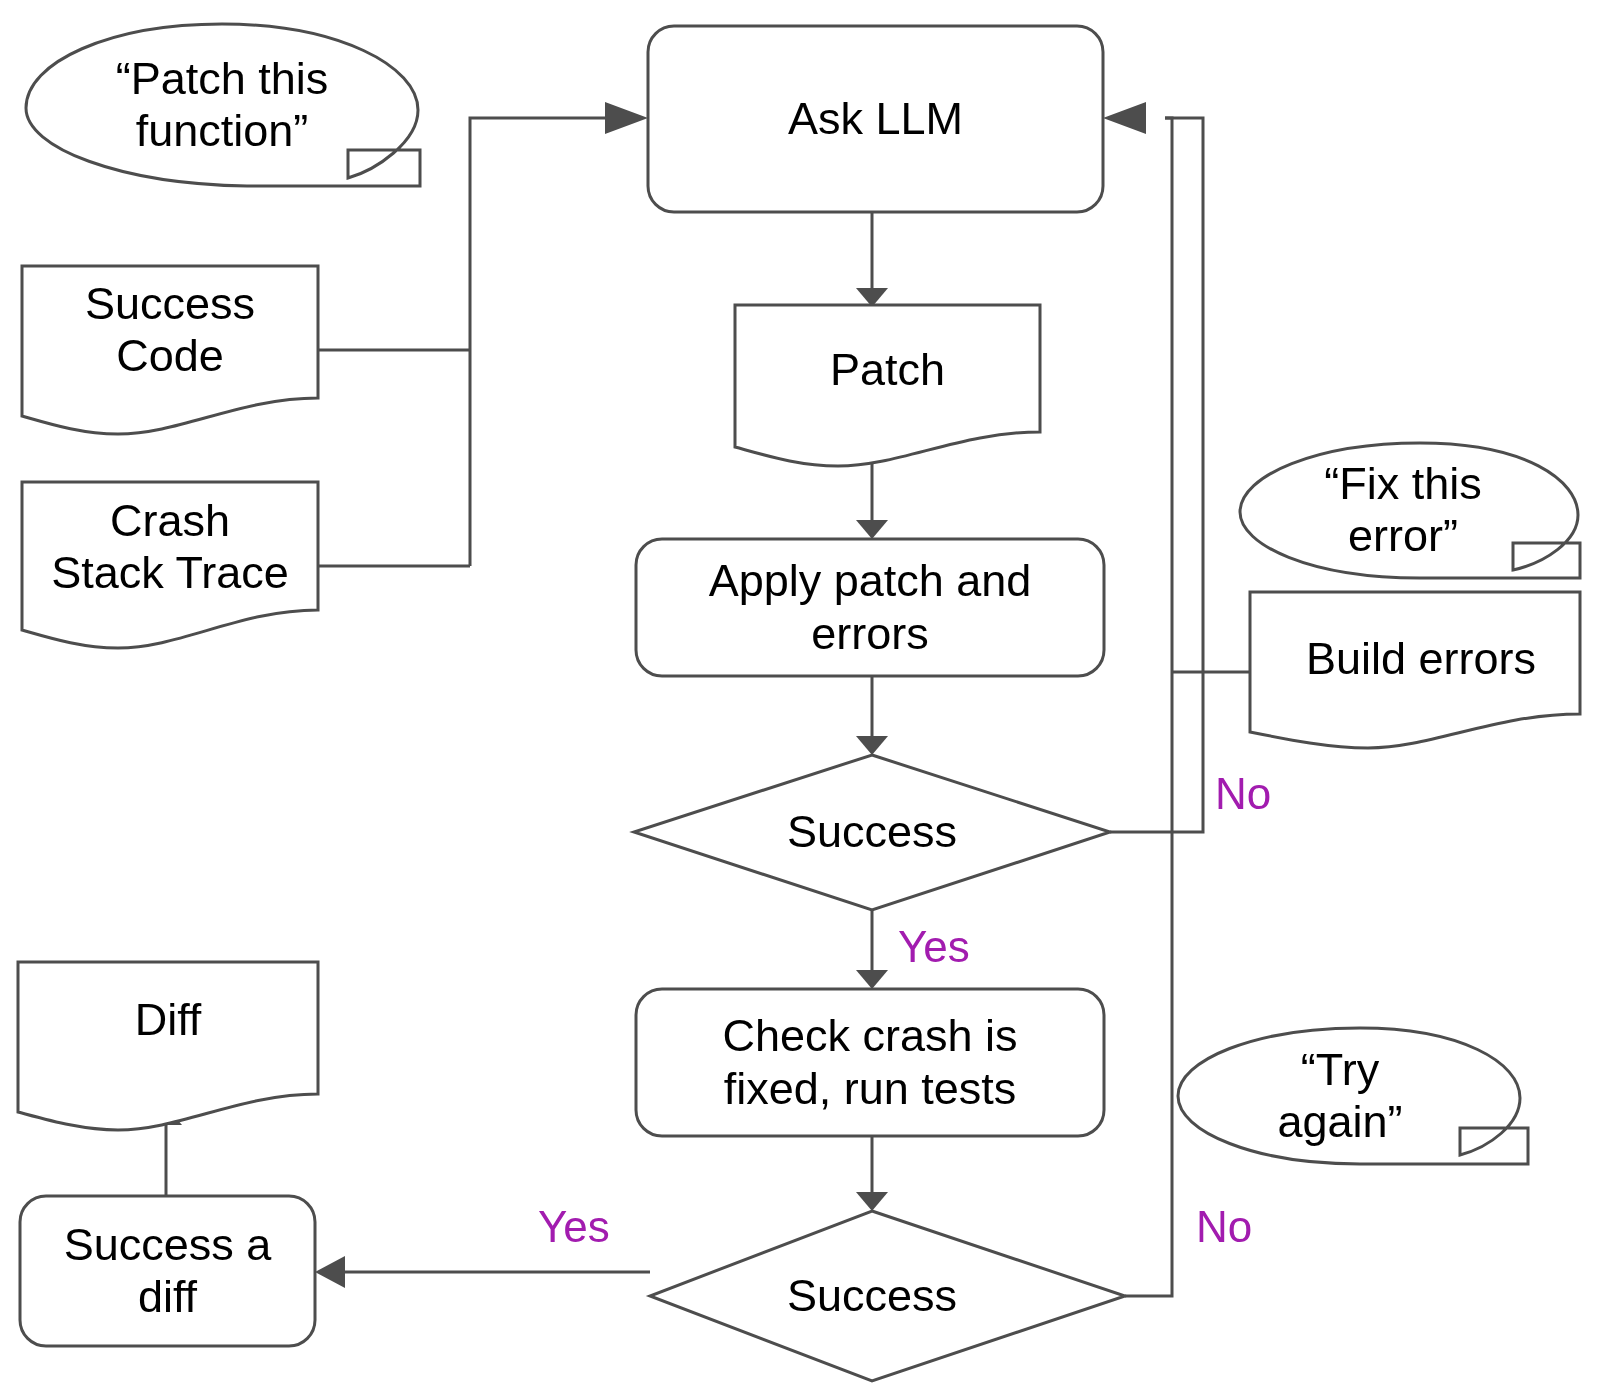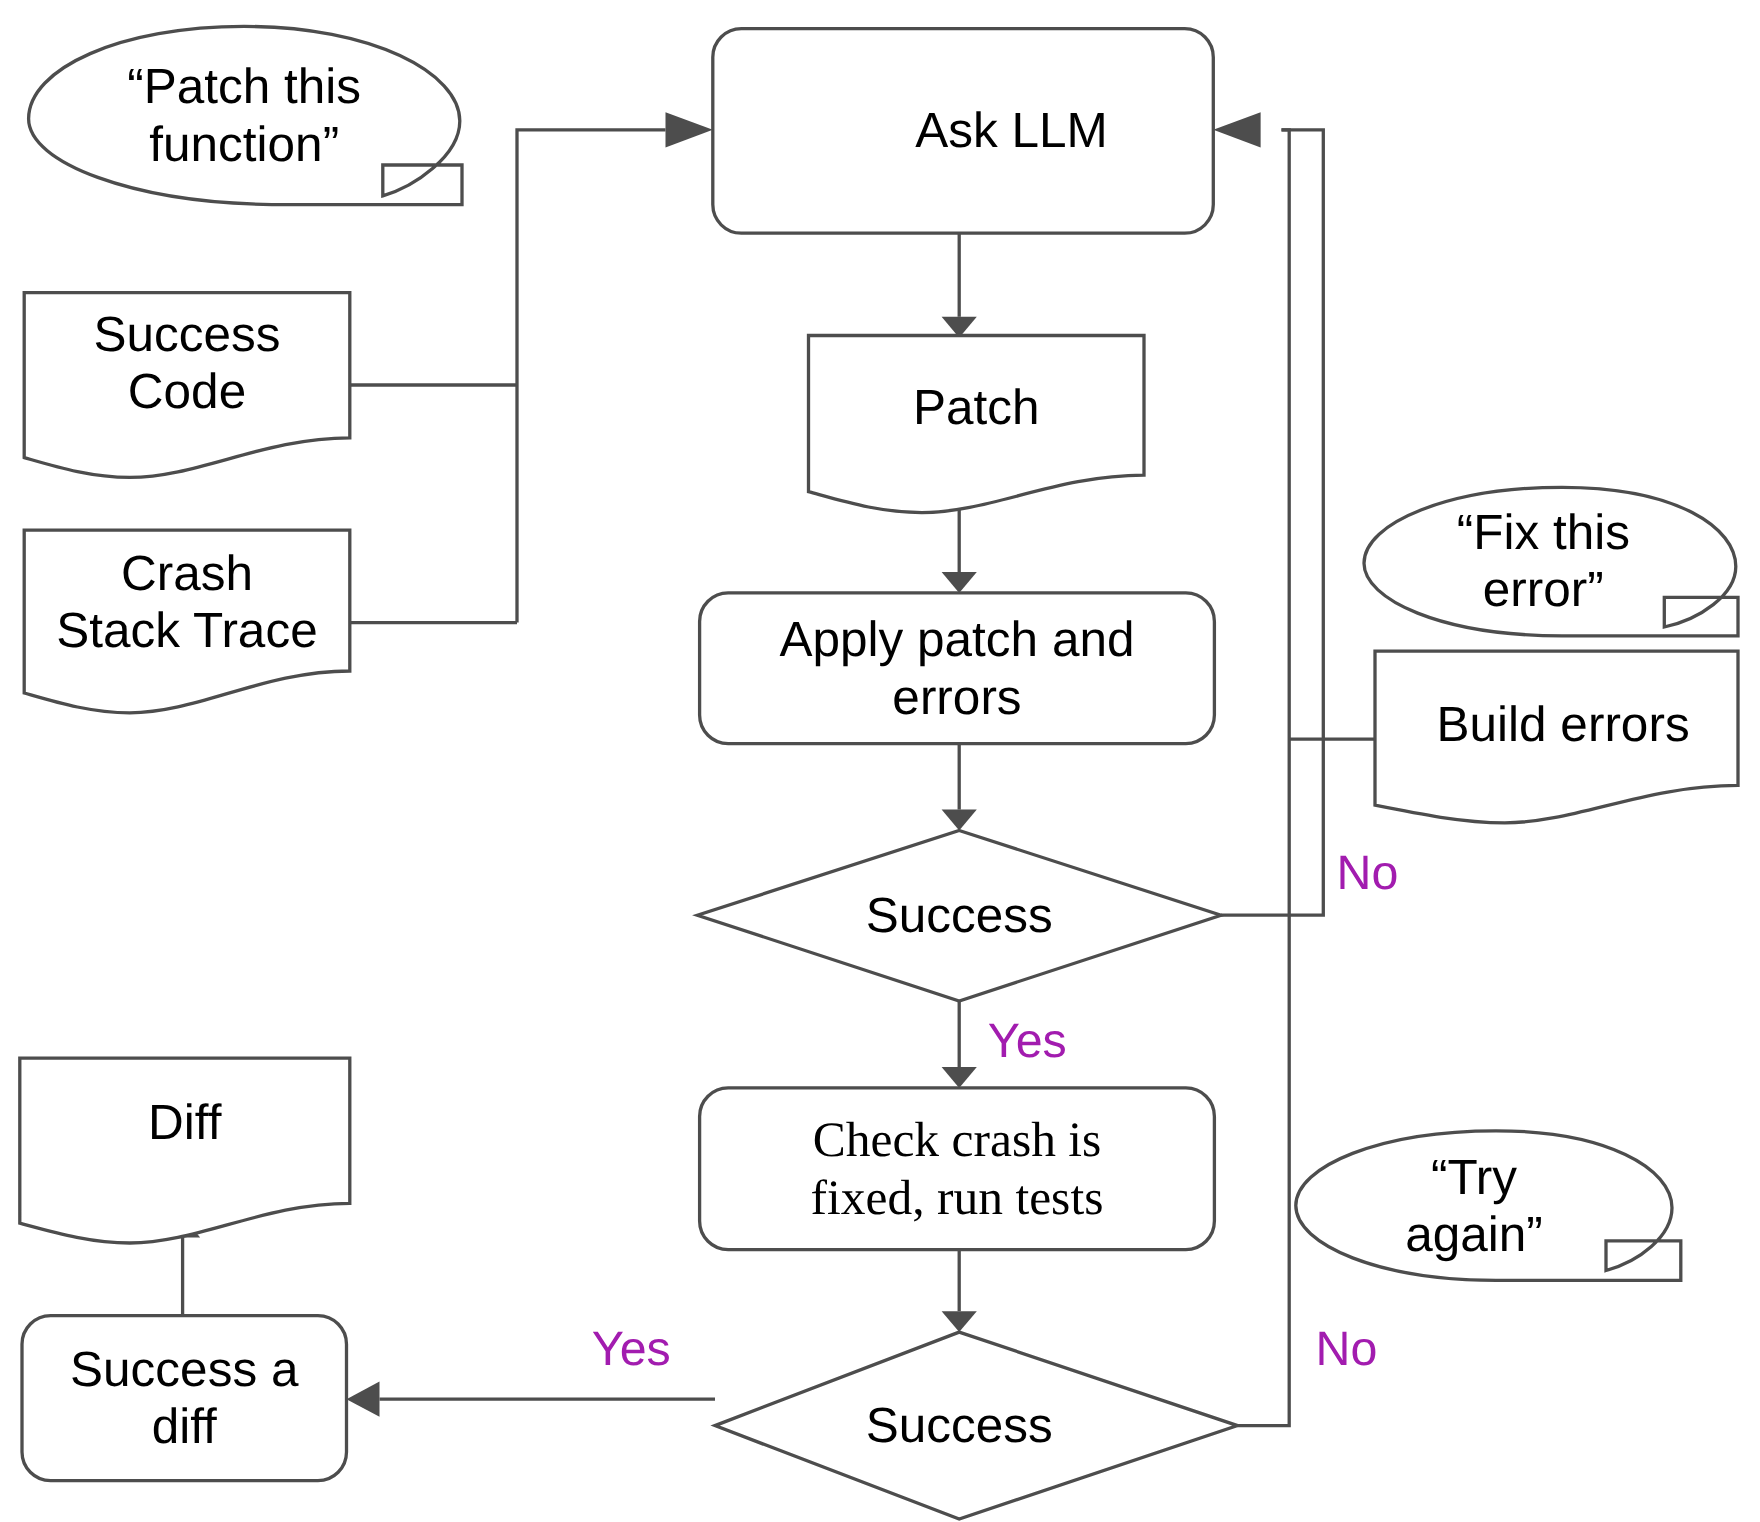--- a/index.html
+++ b/index.html
@@ -205,35 +205,35 @@
 
   <div class="node-label" style="left:30px; top:38px; width:384px; height:134px;">“Patch this
 function”</div>
 
   <div class="node-label" style="left:22px; top:270px; width:296px; height:120px;">Success
 Code</div>
 
   <div class="node-label" style="left:10px; top:486px; width:320px; height:122px;">Crash
 Stack Trace</div>
 
-  <div class="node-label" style="left:648px; top:26px; width:455px; height:186px;margin-left:44px;">Ask LLM</div>
+  <div class="node-label" style="left:648px; top:26px; width:455px; height:186px;">Ask LLM</div>
 
   <div class="node-label" style="left:735px; top:310px; width:305px; height:120px;">Patch</div>
 
   <div class="node-label" style="left:636px; top:539px; width:468px; height:137px;">Apply patch and
 errors</div>
 
   <div class="node-label" style="left:732px; top:802px; width:280px; height:60px;">Success</div>
 
   <div class="node-label" style="left:1248px; top:450px; width:310px; height:120px;">“Fix this
 error”</div>
 
   <div class="node-label" style="left:1256px; top:614px; width:330px; height:90px;">Build errors</div>
 
-  <div class="node-label" style="left:636px; top:989px; width:468px; height:147px;font-family:Liberation Serif, serif;">Check crash is
+  <div class="node-label" style="left:636px; top:989px; width:468px; height:147px;">Check crash is
 fixed, run tests</div>
 
   <div class="node-label" style="left:732px; top:1266px; width:280px; height:60px;">Success</div>
 
   <div class="node-label" style="left:1190px; top:1036px; width:300px; height:120px;">“Try
 again”</div>
 
   <div class="node-label" style="left:20px; top:1196px; width:295px; height:150px;">Success a
 diff</div>
 

